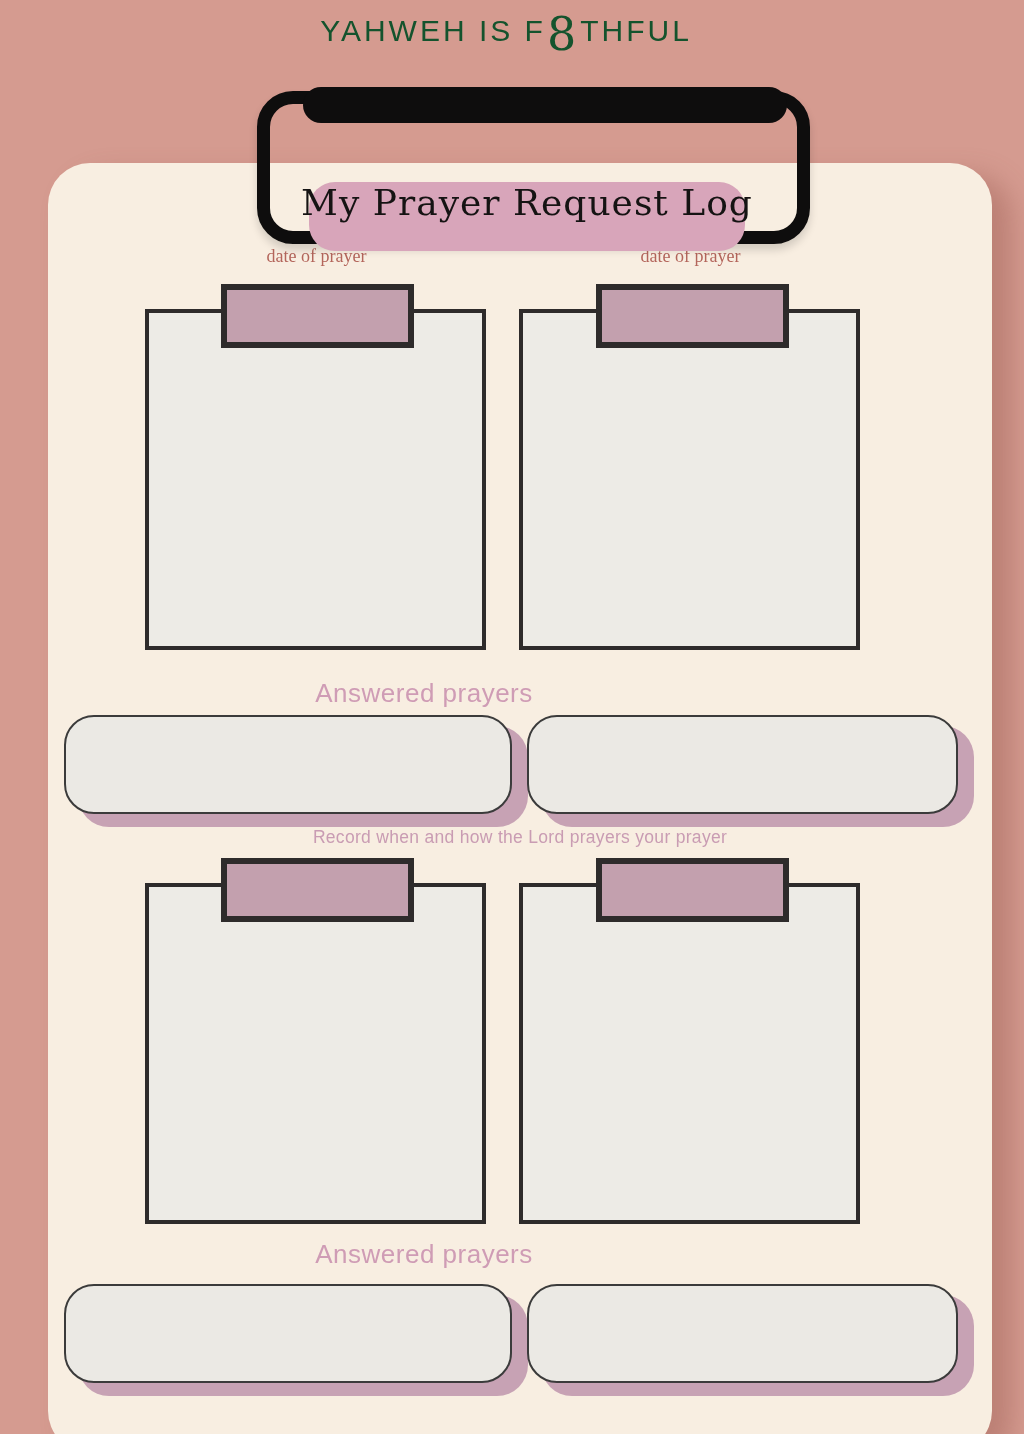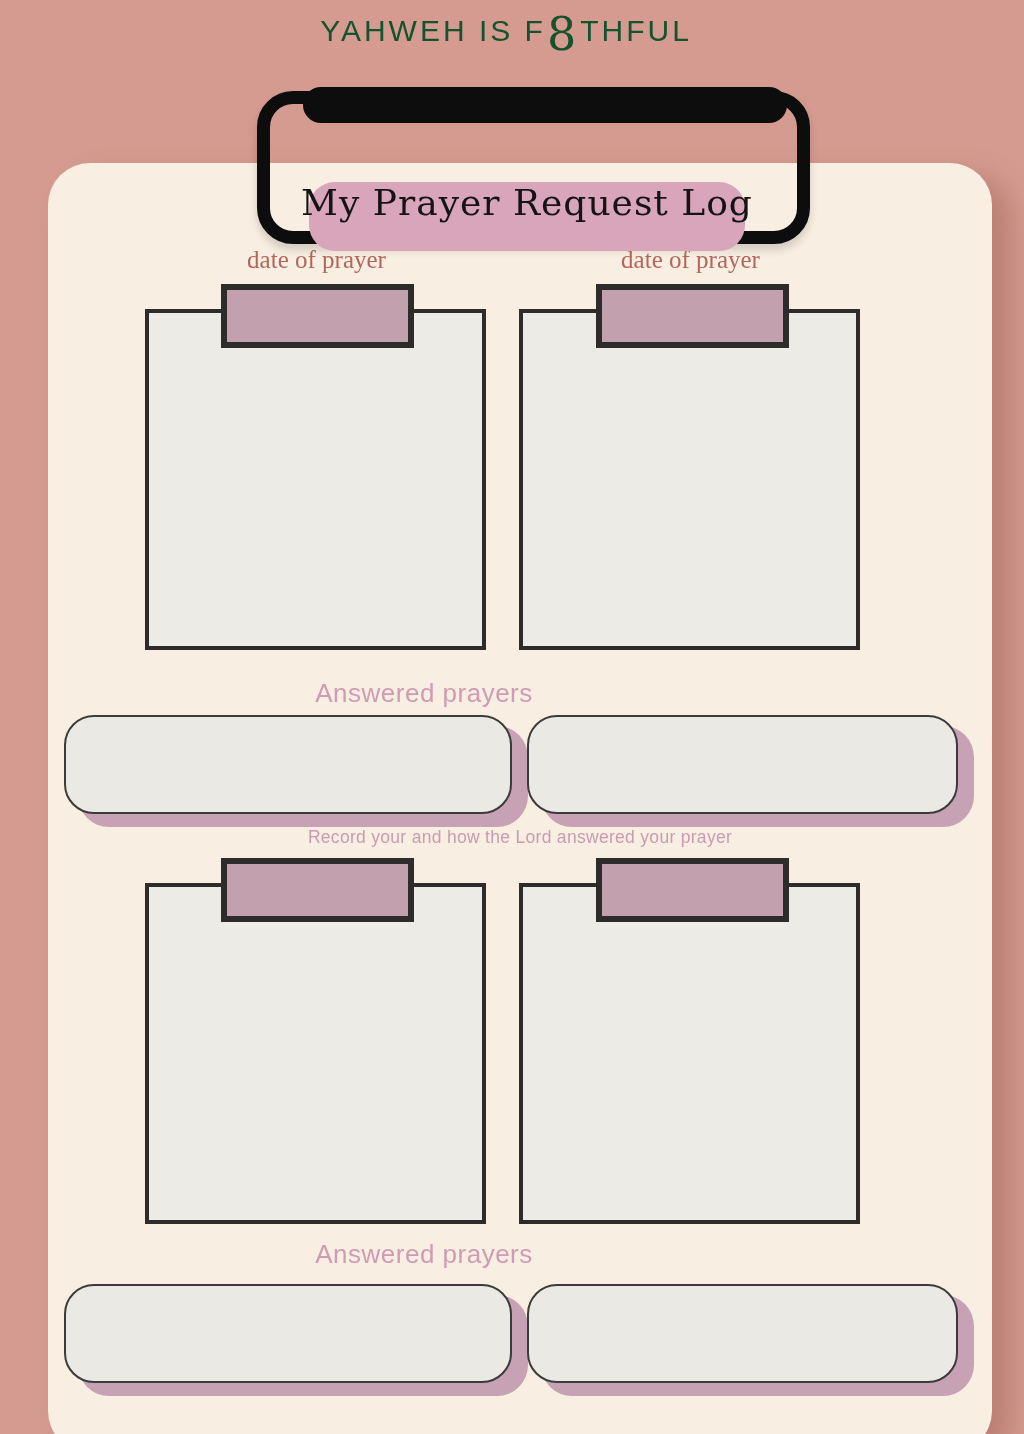--- a/index.html
+++ b/index.html
@@ -42,21 +42,21 @@
     background:#d8a5ba;border-radius:26px;display:flex;align-items:flex-start;
     justify-content:center;z-index:6;margin-top:36px;
   }
   .title-pill span{
     font-family:"DejaVu Serif",serif;font-size:36px;color:#151313;
     letter-spacing:1px;white-space:nowrap;
   }
   
   .date-label{
     position:absolute;top:246px;width:343px;text-align:center;
-    font-family:"Liberation Serif",serif;font-size:25px;color:#b4665c;z-index:2;
+    font-family:"Liberation Serif",serif;font-size:18px;color:#b4665c;z-index:2;
   }
   .dl-left{left:145px;}
   .dl-right{left:519px;}
   
   .notebox{
     position:absolute;width:341px;height:341px;background:#edebe6;
     border:4px solid #2e2b2b;box-sizing:border-box;z-index:2;
   }
   .nb-r1{top:309px;} .nb-r2{top:883px;}
   .nb-c1{left:145px;} .nb-c2{left:519px;}
@@ -108,21 +108,21 @@
   <div class="date-label dl-right">date of prayer</div>
 
   <div class="notebox nb-r1 nb-c1"></div>
   <div class="notebox nb-r1 nb-c2"></div>
   <div class="datetab dt-r1 dt-c1"></div>
   <div class="datetab dt-r1 dt-c2"></div>
 
   <div class="answered-heading ah-1">Answered prayers</div>
   <div class="slot slot-a sl-r1"></div>
   <div class="slot slot-b sl-r1"></div>
-  <div class="record-note">Record your and how the Lord answered your prayer</div>
+  <div class="record-note">Record when and how the Lord prayers your prayer</div>
 
   <div class="notebox nb-r2 nb-c1"></div>
   <div class="notebox nb-r2 nb-c2"></div>
   <div class="datetab dt-r2 dt-c1"></div>
   <div class="datetab dt-r2 dt-c2"></div>
 
   <div class="answered-heading ah-2">Answered prayers</div>
   <div class="slot slot-a sl-r2"></div>
   <div class="slot slot-b sl-r2"></div>
 

